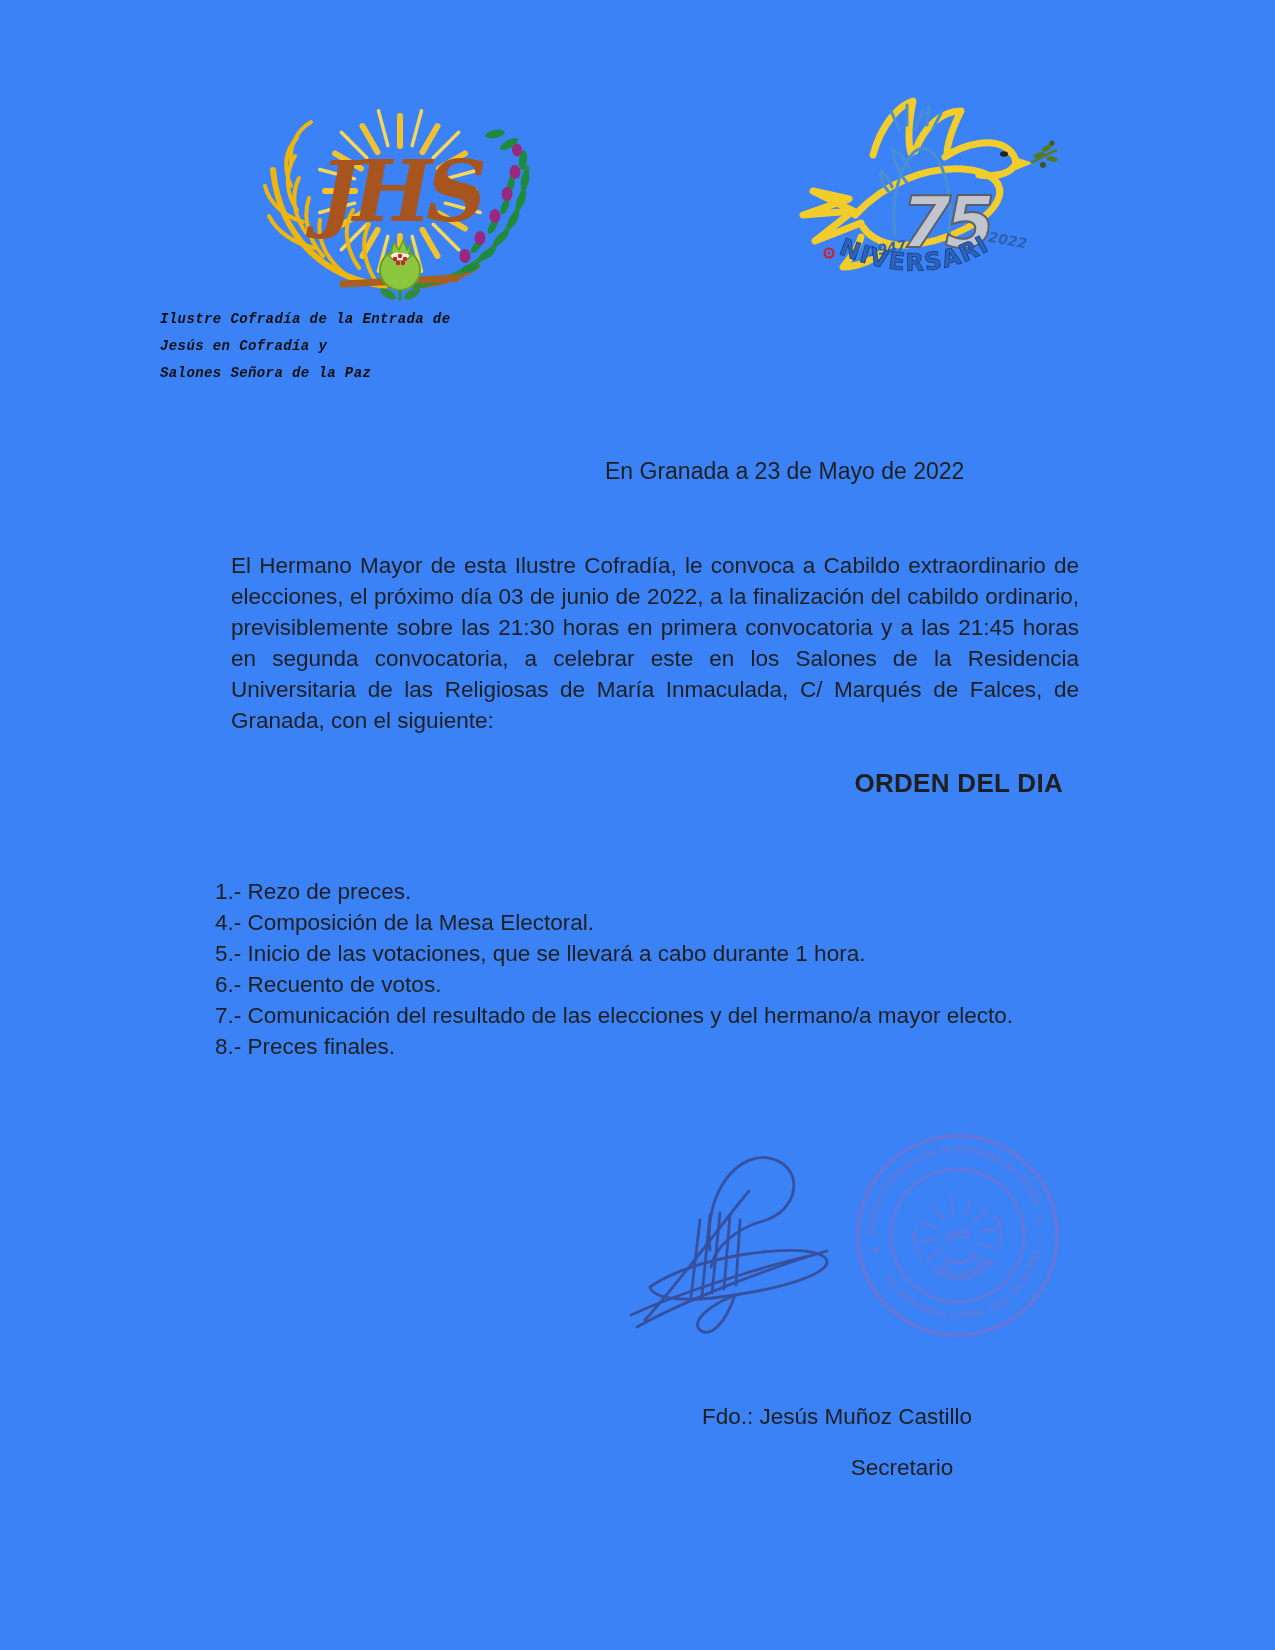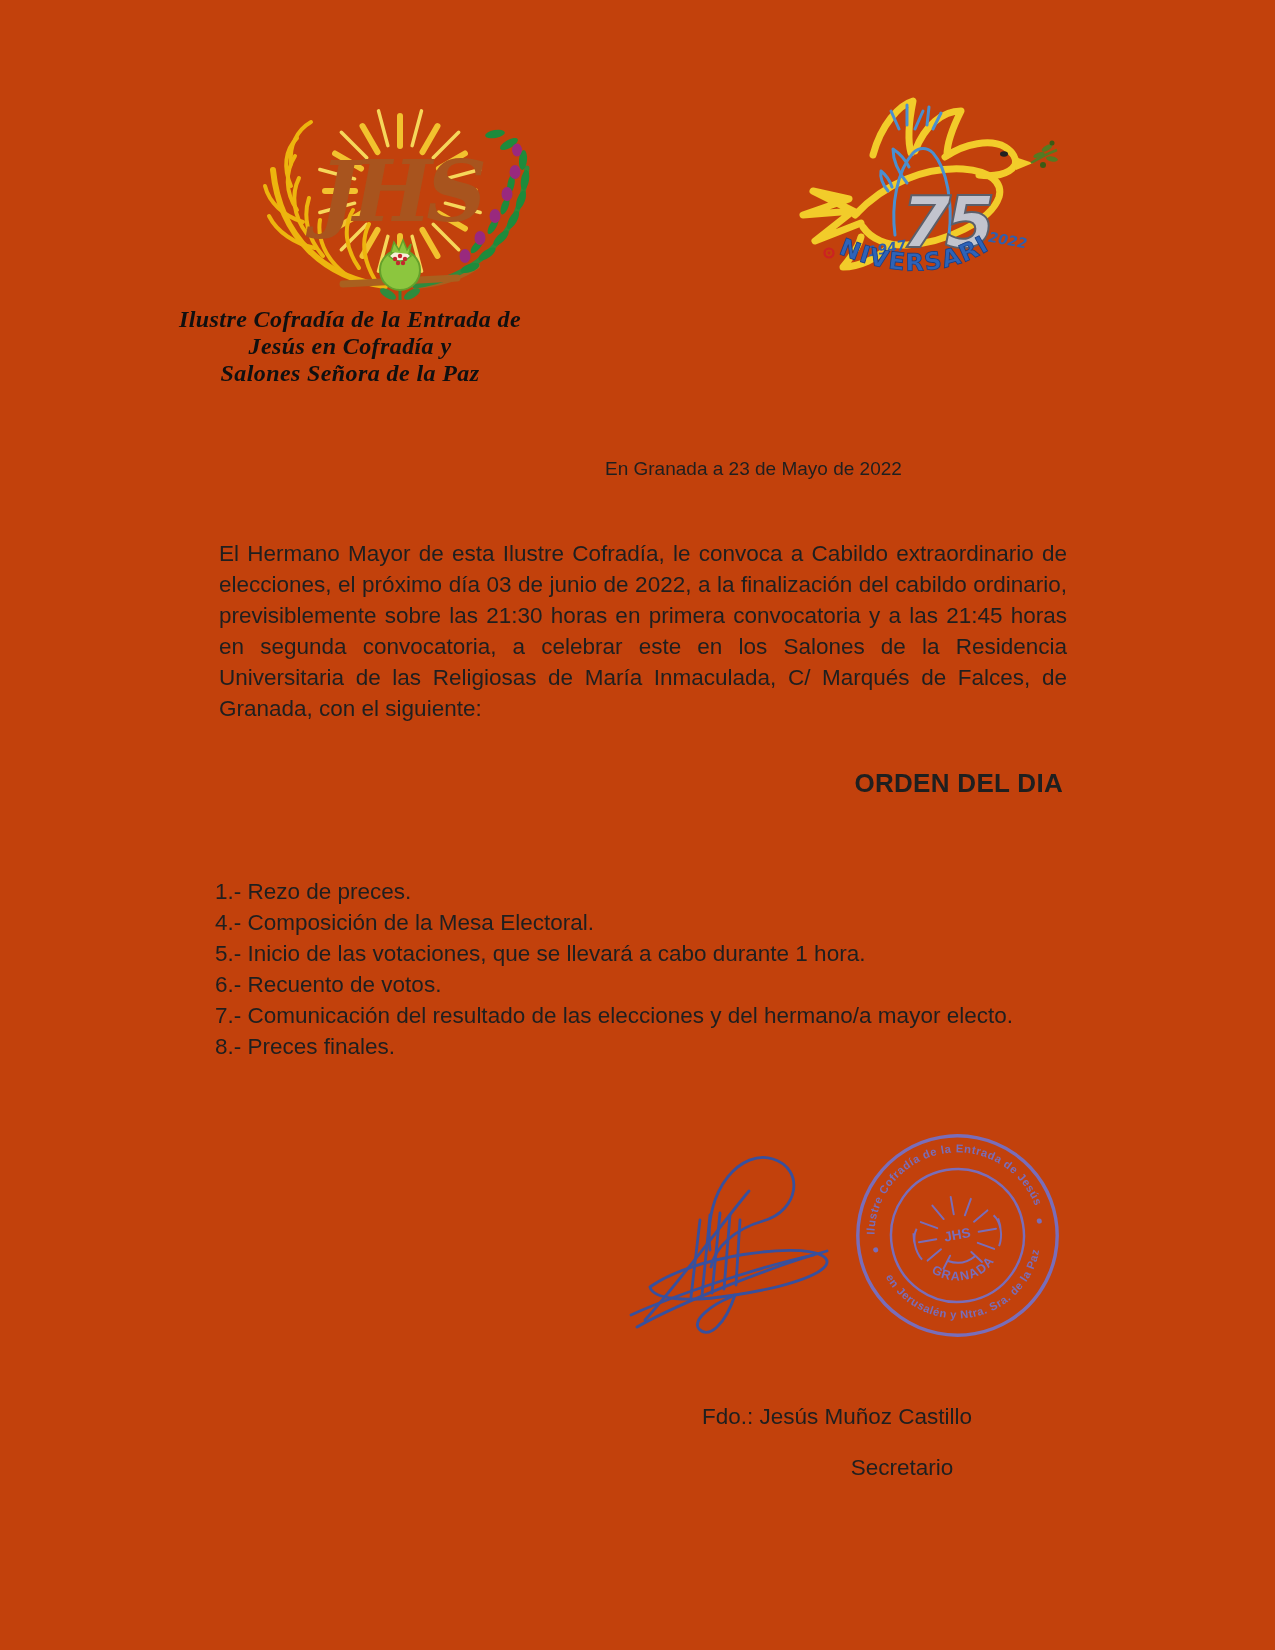--- a/index.html
+++ b/index.html
@@ -1,43 +1,42 @@
 <!DOCTYPE html>
 <html><head>
 <meta charset="utf-8">
 <style>
   html,body{margin:0;padding:0;background:#e8e8e8;}
   .page{
     position:relative;
     width:1275px;height:1650px;
     margin:0 auto;
-    background:#c2410c;
+    background:#3b82f6;
     font-family:"Liberation Sans", sans-serif;
     color:#1f1f1f;
     overflow:hidden;
   }
   .abs{position:absolute;}
   .logo-caption{
     left:160px;top:306px;width:380px;
-    text-align:center;
-    font-family:Liberation Serif, serif;
+    font-family:Liberation Mono, monospace;
     font-style:italic;font-weight:700;
-    font-size:24px;line-height:27px;
+    font-size:14px;line-height:27px;
     color:#101010;
     letter-spacing:.4px;
   }
   .date-line{
     left:605px;top:458px;
-    font-size:19px;
+    font-size:23px;
   }
   .body-par{
     left:215px;top:534px;width:848px;
     font-size:22.5px;line-height:31px;
     text-align:justify;
-    margin:4px;
+    margin:16px;
   }
   .agenda-title{
     left:215px;top:768px;width:848px;
     text-align:right;font-weight:bold;
     font-size:26px;letter-spacing:.3px;
   }
   .agenda-list{
     left:215px;top:876px;width:860px;
     font-size:22.5px;line-height:31px;
   }

